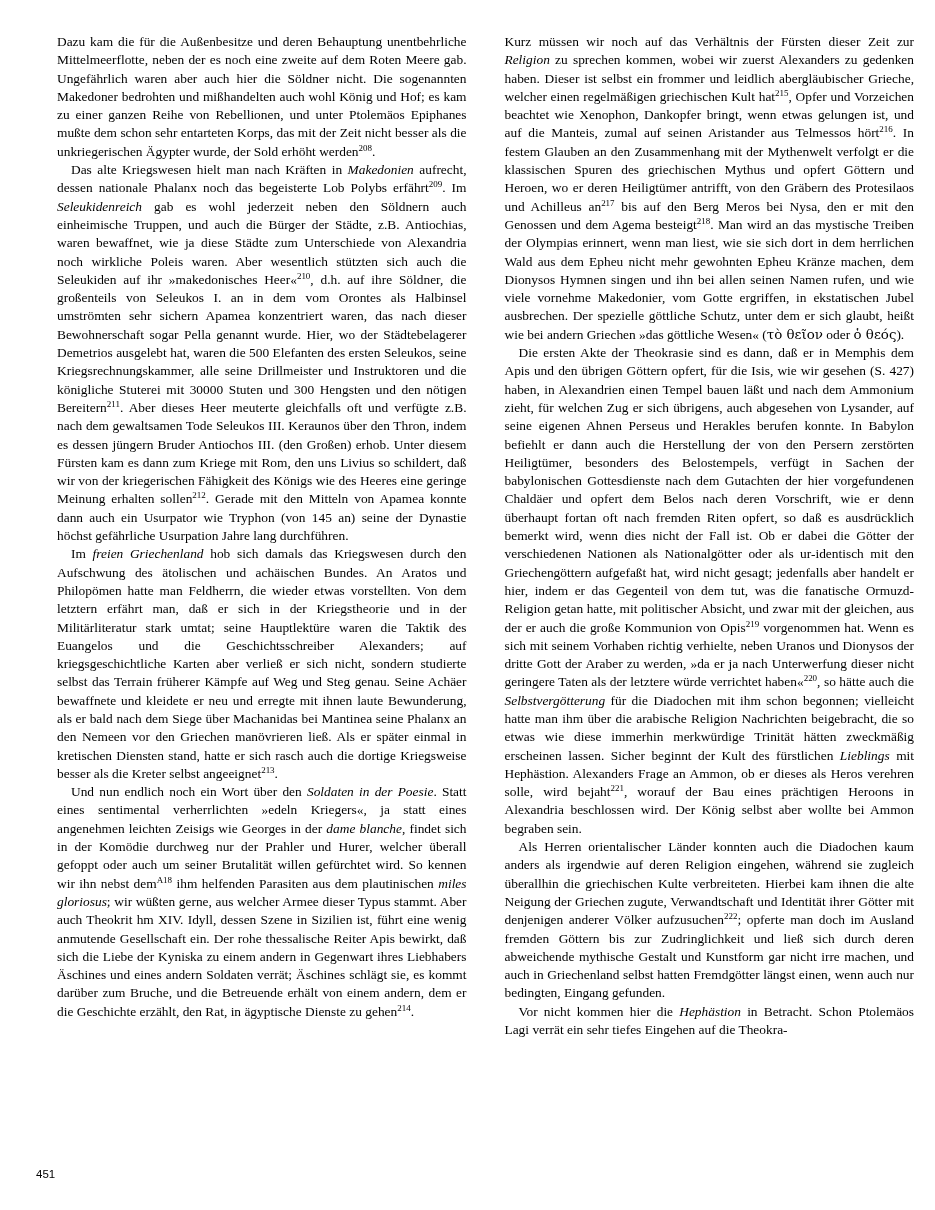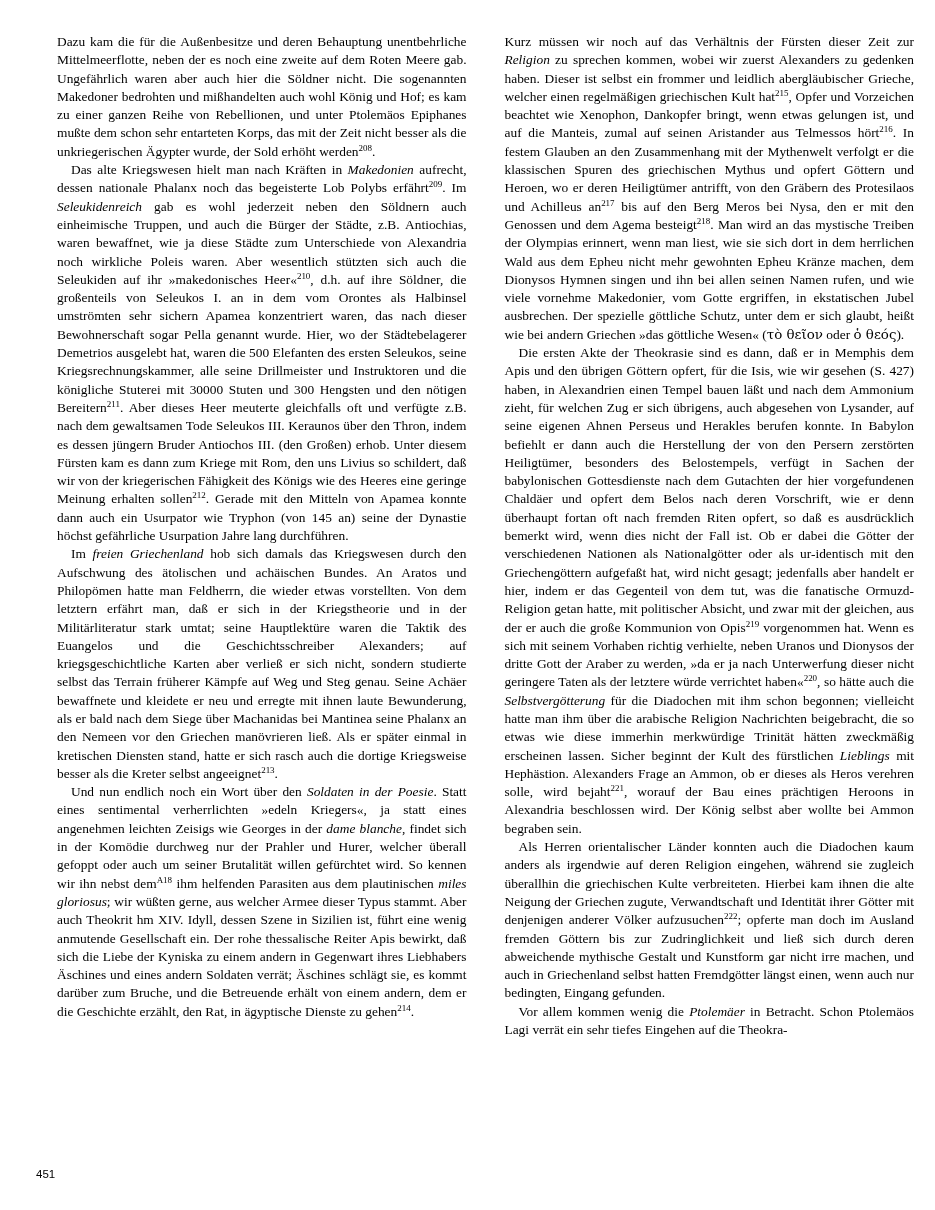--- a/index.html
+++ b/index.html
@@ -73,17 +73,17 @@
     <div class="col" id="col-left">
         <p class="noindent"><span>Dazu kam die für die Außenbesitze und deren Behauptung unentbehrliche Mittelmeerflotte, neben der es noch eine zweite auf dem Roten Meere gab. Ungefährlich waren aber auch hier die Söldner nicht. Die sogenannten Makedoner bedrohten und mißhandelten auch wohl König und Hof; es kam zu einer ganzen Reihe von Rebellionen, und unter Ptolemäos Epiphanes mußte dem schon sehr entarteten Korps, das mit der Zeit nicht besser als die unkriegerischen Ägypter wurde, der Sold erhöht werden</span><sup>208</sup><span>.</span></p>
         <p><span>Das alte Kriegswesen hielt man nach Kräften in </span><em>Makedonien</em><span> aufrecht, dessen nationale Phalanx noch das begeisterte Lob Polybs erfährt</span><sup>209</sup><span>. Im </span><em>Seleukidenreich</em><span> gab es wohl jederzeit neben den Söldnern auch einheimische Truppen, und auch die Bürger der Städte, z.B. Antiochias, waren bewaffnet, wie ja diese Städte zum Unterschiede von Alexandria noch wirkliche Poleis waren. Aber wesentlich stützten sich auch die Seleukiden auf ihr »makedonisches Heer«</span><sup>210</sup><span>, d.h. auf ihre Söldner, die großenteils von Seleukos I. an in dem vom Orontes als Halbinsel umströmten sehr sichern Apamea konzentriert waren, das nach dieser Bewohnerschaft sogar Pella genannt wurde. Hier, wo der Städtebelagerer Demetrios ausgelebt hat, waren die 500 Elefanten des ersten Seleukos, seine Kriegsrechnungskammer, alle seine Drillmeister und Instruktoren und die königliche Stuterei mit 30000 Stuten und 300 Hengsten und den nötigen Bereitern</span><sup>211</sup><span>. Aber dieses Heer meuterte gleichfalls oft und verfügte z.B. nach dem gewaltsamen Tode Seleukos III. Keraunos über den Thron, indem es dessen jüngern Bruder Antiochos III. (den Großen) erhob. Unter diesem Fürsten kam es dann zum Kriege mit Rom, den uns Livius so schildert, daß wir von der kriegerischen Fähigkeit des Königs wie des Heeres eine geringe Meinung erhalten sollen</span><sup>212</sup><span>. Gerade mit den Mitteln von Apamea konnte dann auch ein Usurpator wie Tryphon (von 145 an) seine der Dynastie höchst gefährliche Usurpation Jahre lang durchführen.</span></p>
         <p><span>Im </span><em>freien Griechenland</em><span> hob sich damals das Kriegswesen durch den Aufschwung des ätolischen und achäischen Bundes. An Aratos und Philopömen hatte man Feldherrn, die wieder etwas vorstellten. Von dem letztern erfährt man, daß er sich in der Kriegstheorie und in der Militärliteratur stark umtat; seine Hauptlektüre waren die Taktik des Euangelos und die Geschichtsschreiber Alexanders; auf kriegsgeschichtliche Karten aber verließ er sich nicht, sondern studierte selbst das Terrain früherer Kämpfe auf Weg und Steg genau. Seine Achäer bewaffnete und kleidete er neu und erregte mit ihnen laute Bewunderung, als er bald nach dem Siege über Machanidas bei Mantinea seine Phalanx an den Nemeen vor den Griechen manövrieren ließ. Als er später einmal in kretischen Diensten stand, hatte er sich rasch auch die dortige Kriegsweise besser als die Kreter selbst angeeignet</span><sup>213</sup><span>.</span></p>
         <p><span>Und nun endlich noch ein Wort über den </span><em>Soldaten in der Poesie</em><span>. Statt eines sentimental verherrlichten »edeln Kriegers«, ja statt eines angenehmen leichten Zeisigs wie Georges in der </span><em>dame blanche</em><span>, findet sich in der Komödie durchweg nur der Prahler und Hurer, welcher überall gefoppt oder auch um seiner Brutalität willen gefürchtet wird. So kennen wir ihn nebst dem</span><sup>A18</sup><span> ihm helfenden Parasiten aus dem plautinischen </span><em>miles gloriosus</em><span>; wir wüßten gerne, aus welcher Armee dieser Typus stammt. Aber auch Theokrit hm XIV. Idyll, dessen Szene in Sizilien ist, führt eine wenig anmutende Gesellschaft ein. Der rohe thessalische Reiter Apis bewirkt, daß sich die Liebe der Kyniska zu einem andern in Gegenwart ihres Liebhabers Äschines und eines andern Soldaten verrät; Äschines schlägt sie, es kommt darüber zum Bruche, und die Betreuende erhält von einem andern, dem er die Geschichte erzählt, den Rat, in ägyptische Dienste zu gehen</span><sup>214</sup><span>.</span></p>
       </div>
     <div class="col" id="col-right">
         <p class="noindent"><span>Kurz müssen wir noch auf das Verhältnis der Fürsten dieser Zeit zur </span><em>Religion</em><span> zu sprechen kommen, wobei wir zuerst Alexanders zu gedenken haben. Dieser ist selbst ein frommer und leidlich abergläubischer Grieche, welcher einen regelmäßigen griechischen Kult hat</span><sup>215</sup><span>, Opfer und Vorzeichen beachtet wie Xenophon, Dankopfer bringt, wenn etwas gelungen ist, und auf die Manteis, zumal auf seinen Aristander aus Telmessos hört</span><sup>216</sup><span>. In festem Glauben an den Zusammenhang mit der Mythenwelt verfolgt er die klassischen Spuren des griechischen Mythus und opfert Göttern und Heroen, wo er deren Heiligtümer antrifft, von den Gräbern des Protesilaos und Achilleus an</span><sup>217</sup><span> bis auf den Berg Meros bei Nysa, den er mit den Genossen und dem Agema besteigt</span><sup>218</sup><span>. Man wird an das mystische Treiben der Olympias erinnert, wenn man liest, wie sie sich dort in dem herrlichen Wald aus dem Epheu nicht mehr gewohnten Epheu Kränze machen, dem Dionysos Hymnen singen und ihn bei allen seinen Namen rufen, und wie viele vornehme Makedonier, vom Gotte ergriffen, in ekstatischen Jubel ausbrechen. Der spezielle göttliche Schutz, unter dem er sich glaubt, heißt wie bei andern Griechen »das göttliche Wesen« (</span><span class="greek">τὸ θεῖον</span><span> oder </span><span class="greek">ὁ θεός</span><span>).</span></p>
         <p><span>Die ersten Akte der Theokrasie sind es dann, daß er in Memphis dem Apis und den übrigen Göttern opfert, für die Isis, wie wir gesehen (S. 427) haben, in Alexandrien einen Tempel bauen läßt und nach dem Ammonium zieht, für welchen Zug er sich übrigens, auch abgesehen von Lysander, auf seine eigenen Ahnen Perseus und Herakles berufen konnte. In Babylon befiehlt er dann auch die Herstellung der von den Persern zerstörten Heiligtümer, besonders des Belostempels, verfügt in Sachen der babylonischen Gottesdienste nach dem Gutachten der hier vorgefundenen Chaldäer und opfert dem Belos nach deren Vorschrift, wie er denn überhaupt fortan oft nach fremden Riten opfert, so daß es ausdrücklich bemerkt wird, wenn dies nicht der Fall ist. Ob er dabei die Götter der verschiedenen Nationen als Nationalgötter oder als ur-identisch mit den Griechengöttern aufgefaßt hat, wird nicht gesagt; jedenfalls aber handelt er hier, indem er das Gegenteil von dem tut, was die fanatische Ormuzd-Religion getan hatte, mit politischer Absicht, und zwar mit der gleichen, aus der er auch die große Kommunion von Opis</span><sup>219</sup><span> vorgenommen hat. Wenn es sich mit seinem Vorhaben richtig verhielte, neben Uranos und Dionysos der dritte Gott der Araber zu werden, »da er ja nach Unterwerfung dieser nicht geringere Taten als der letztere würde verrichtet haben«</span><sup>220</sup><span>, so hätte auch die </span><em>Selbstvergötterung</em><span> für die Diadochen mit ihm schon begonnen; vielleicht hatte man ihm über die arabische Religion Nachrichten beigebracht, die so etwas wie diese immerhin merkwürdige Trinität hätten zweckmäßig erscheinen lassen. Sicher beginnt der Kult des fürstlichen </span><em>Lieblings</em><span> mit Hephästion. Alexanders Frage an Ammon, ob er dieses als Heros verehren solle, wird bejaht</span><sup>221</sup><span>, worauf der Bau eines prächtigen Heroons in Alexandria beschlossen wird. Der König selbst aber wollte bei Ammon begraben sein.</span></p>
         <p><span>Als Herren orientalischer Länder konnten auch die Diadochen kaum anders als irgendwie auf deren Religion eingehen, während sie zugleich überallhin die griechischen Kulte verbreiteten. Hierbei kam ihnen die alte Neigung der Griechen zugute, Verwandtschaft und Identität ihrer Götter mit denjenigen anderer Völker aufzusuchen</span><sup>222</sup><span>; opferte man doch im Ausland fremden Göttern bis zur Zudringlichkeit und ließ sich durch deren abweichende mythische Gestalt und Kunstform gar nicht irre machen, und auch in Griechenland selbst hatten Fremdgötter längst einen, wenn auch nur bedingten, Eingang gefunden.</span></p>
-        <p><span>Vor allem kommen wenig die </span><em>Ptolemäer</em><span> in Betracht. Schon Ptolemäos Lagi verrät ein sehr tiefes Eingehen auf die Theokra-</span></p>
+        <p><span>Vor nicht kommen hier die </span><em>Hephästion</em><span> in Betracht. Schon Ptolemäos Lagi verrät ein sehr tiefes Eingehen auf die Theokra-</span></p>
       </div>
   </div>
   <div class="folio">451</div>
 </div>
 
 </body></html>

